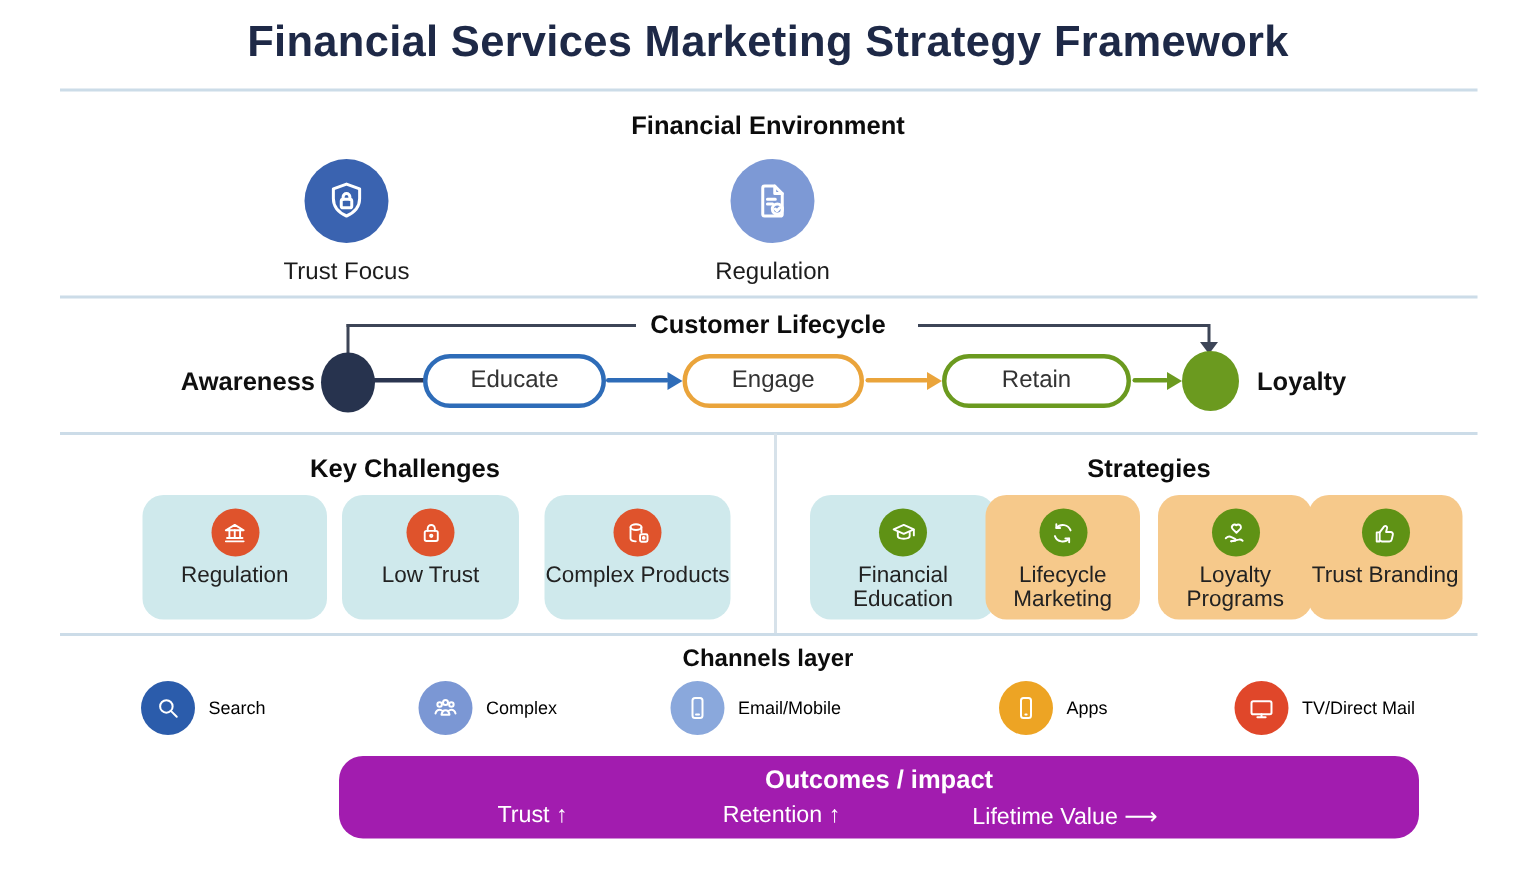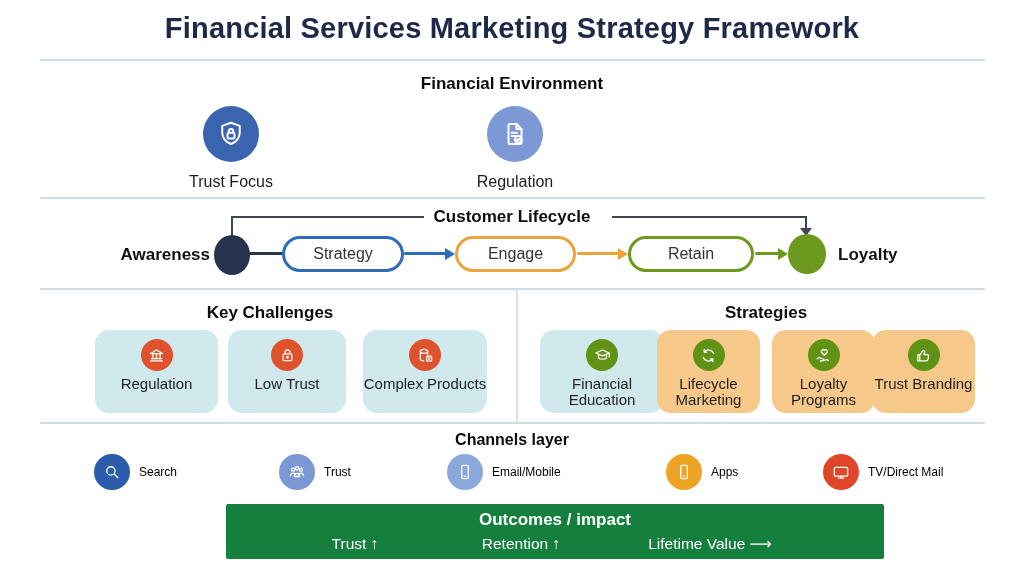--- a/index.html
+++ b/index.html
@@ -82,22 +82,22 @@
   .ch-circle { width:36px; height:36px; border-radius:50%; display:flex; align-items:center; justify-content:center; flex:none; }
   .ch-label { font-size:12px; color:#000000; white-space:nowrap; }
   .ch-search { background:#2b5cab; }
   .ch-social { background:#7b97d4; }
   .ch-email  { background:#8aa8dc; }
   .ch-apps   { background:#eda424; }
   .ch-tv     { background:#e0472a; }
 
   
   .outcomes-bar {
-    left:226px; top:504px; width:658px; height:55px;
-    background:#15803d; border-radius:2px;
+    left:226px; top:504px; width:720px; height:55px;
+    background:#a21caf; border-radius:16px;
   }
   .outcomes-heading {
     position:absolute; top:6px; left:0; width:100%; text-align:center;
     color:#ffffff; font-weight:800; font-size:17px;
   }
   .outcome-item {
     position:absolute; top:31px; color:#ffffff; font-size:15.5px; text-align:center; white-space:nowrap;
   }
 
   
@@ -145,21 +145,21 @@
   <div class="abs bracket" style="left:231px;top:216px;width:1.5px;height:20px"></div>
   <div class="abs bracket" style="left:231px;top:216px;width:193px;height:1.5px"></div>
   <div class="abs bracket" style="left:612px;top:216px;width:194px;height:1.5px"></div>
   <div class="abs bracket" style="left:805px;top:216px;width:1.5px;height:13px"></div>
   <div class="abs arrowhead-down" style="left:800px;top:228px"></div>
 
   <div class="abs flow-label" style="left:98px;width:112px;text-align:right">Awareness</div>
   <div class="abs node-circle start-circle"></div>
   <div class="abs flow-line" style="left:248px;width:36px;background:#2b3550"></div>
 
-  <div class="abs pill pill-blue" style="left:282px;width:122px">Strategy</div>
+  <div class="abs pill pill-blue" style="left:282px;width:122px">Educate</div>
   <div class="abs arrow a-blue" style="left:404px;width:42px"></div>
 
   <div class="abs pill pill-orange" style="left:455px;width:121px">Engage</div>
   <div class="abs arrow a-orange" style="left:577px;width:42px"></div>
 
   <div class="abs pill pill-green" style="left:628px;width:126px">Retain</div>
   <div class="abs arrow a-green" style="left:755px;width:24px"></div>
 
   <div class="abs node-circle end-circle"></div>
   <div class="abs flow-label" style="left:838px">Loyalty</div>
@@ -267,21 +267,21 @@
     <div class="ch-circle ch-social">
       <svg class="ic" width="20" height="20" viewBox="0 0 24 24">
         <circle cx="7.3" cy="9.2" r="1.8"></circle>
         <circle cx="16.7" cy="9.2" r="1.8"></circle>
         <circle cx="12" cy="7.6" r="2"></circle>
         <path d="M4 16.4c.5-2.1 1.9-3.1 3.3-3.1.9 0 1.7.4 2.3 1"></path>
         <path d="M20 16.4c-.5-2.1-1.9-3.1-3.3-3.1-.9 0-1.7.4-2.3 1"></path>
         <path d="M8.8 17.4c.4-2.5 1.8-3.7 3.2-3.7s2.8 1.2 3.2 3.7z"></path>
       </svg>
     </div>
-    <div class="ch-label">Trust</div>
+    <div class="ch-label">Complex</div>
   </div>
 
   <div class="abs channel" style="left:666px">
     <div class="ch-circle ch-apps">
       <svg class="ic" width="20" height="20" viewBox="0 0 24 24">
         <rect x="8" y="4" width="8" height="16" rx="2"></rect>
         <path d="M11.5 17.2h1"></path>
       </svg>
     </div>
     <div class="ch-label">Apps</div>

